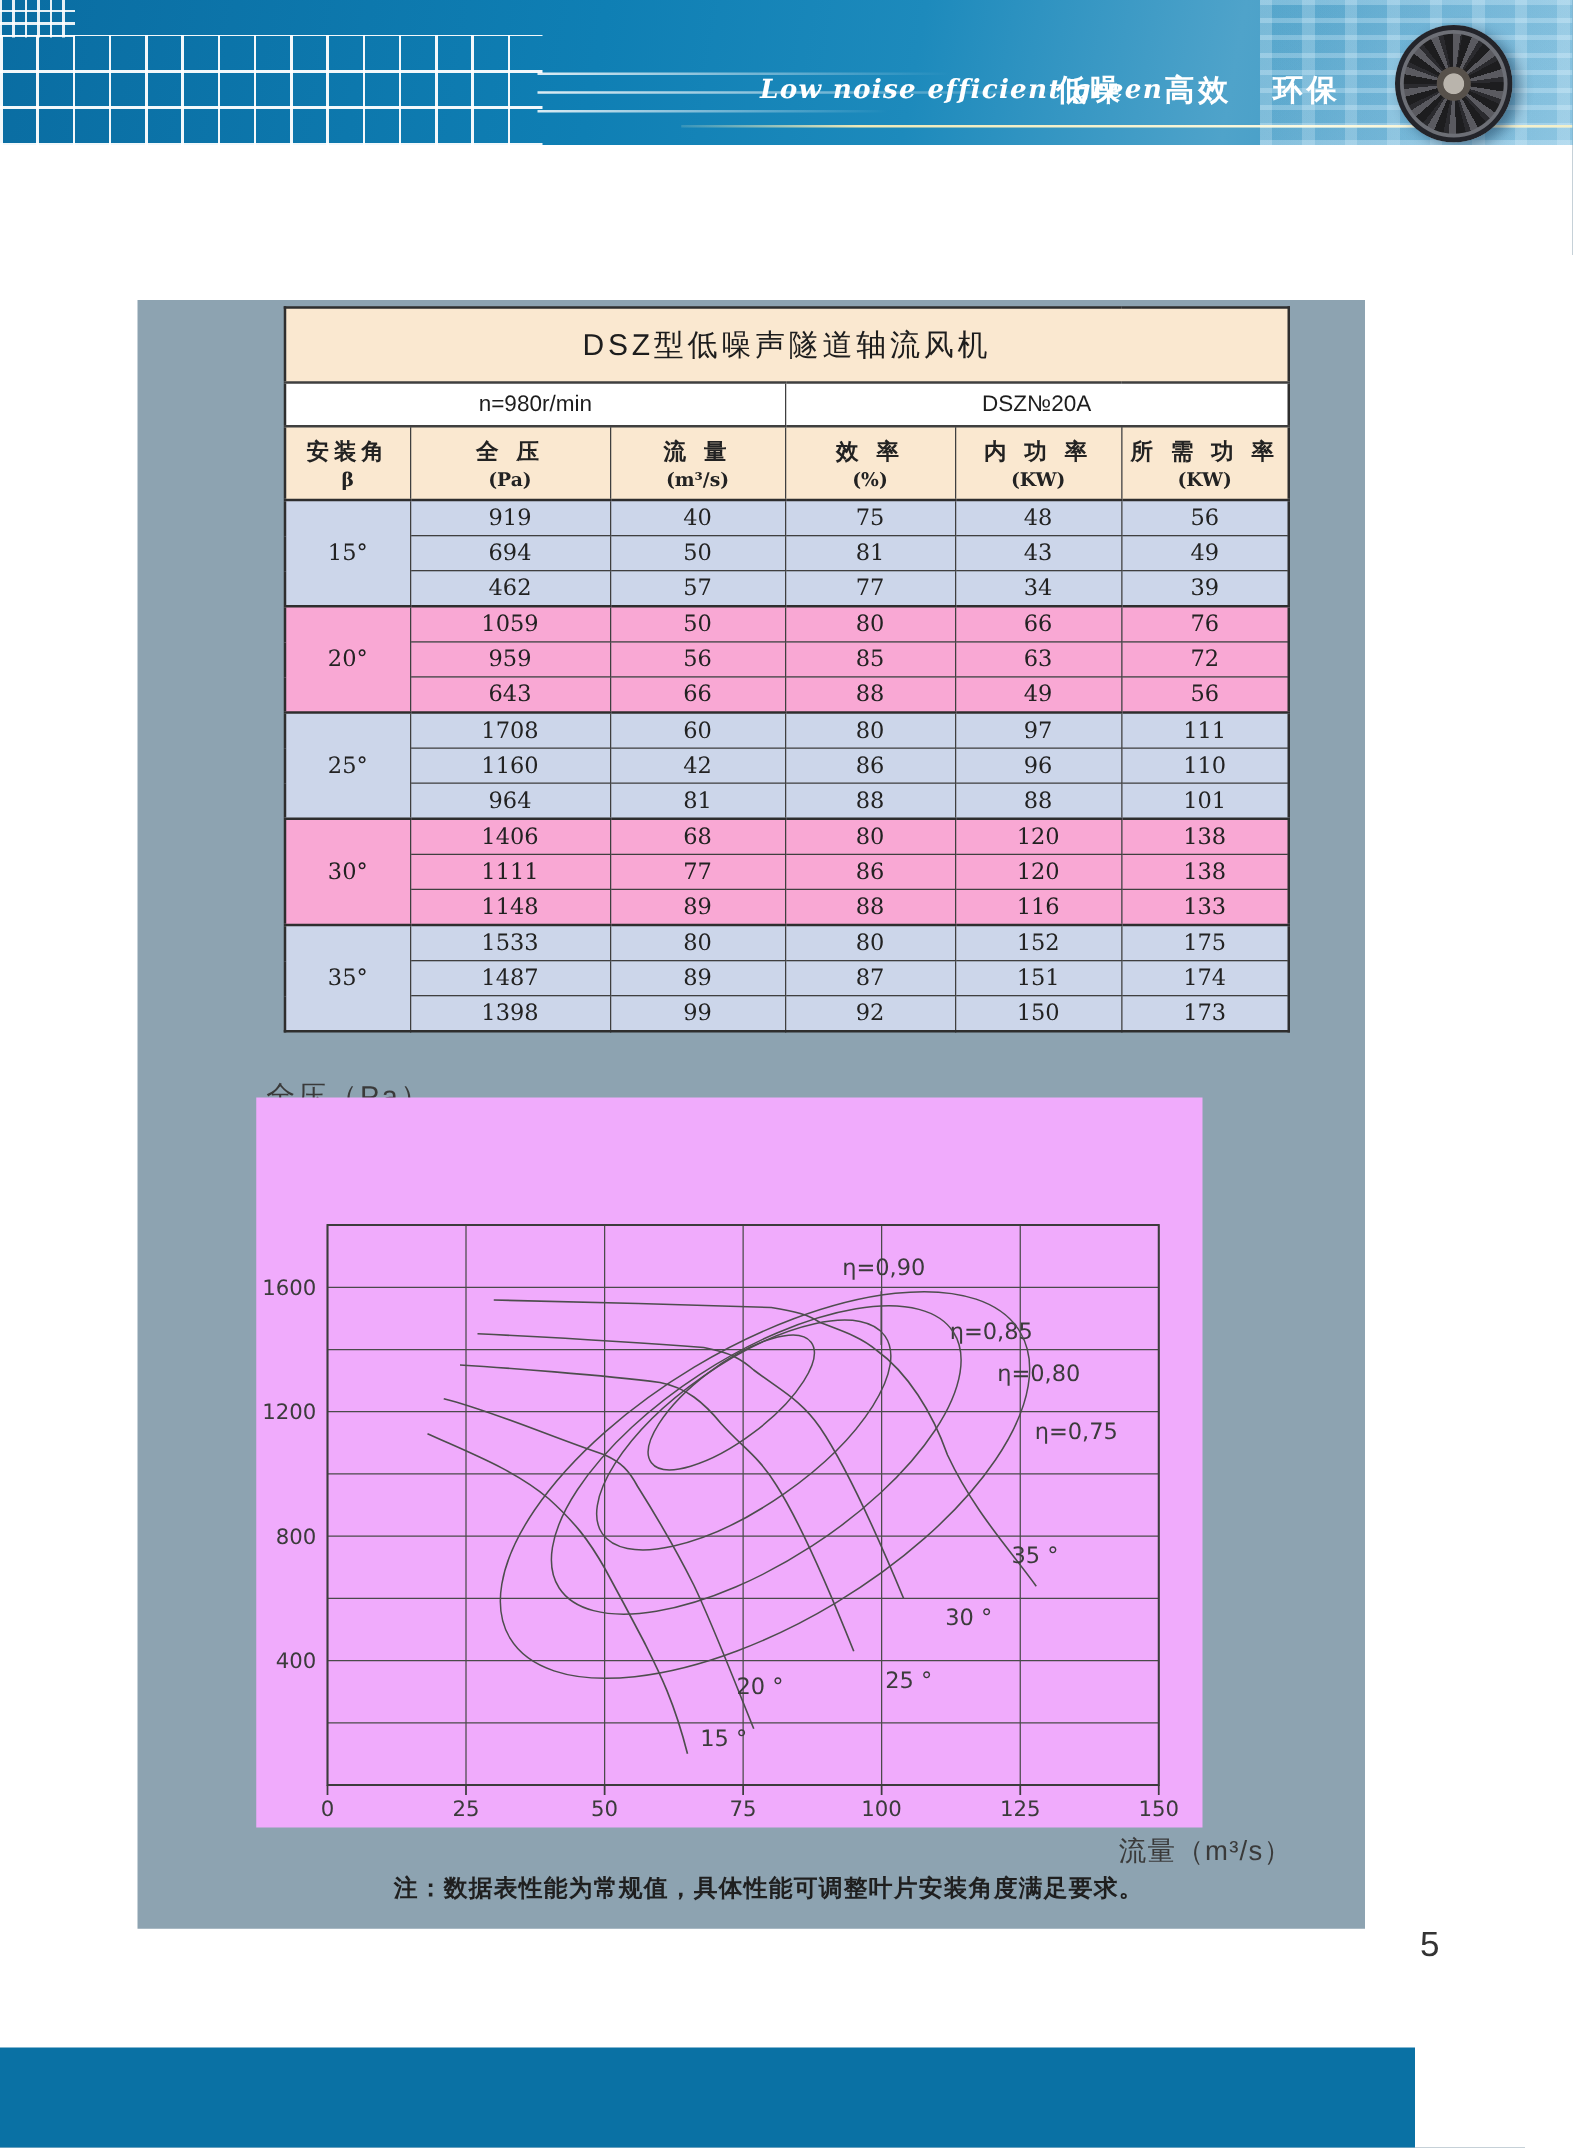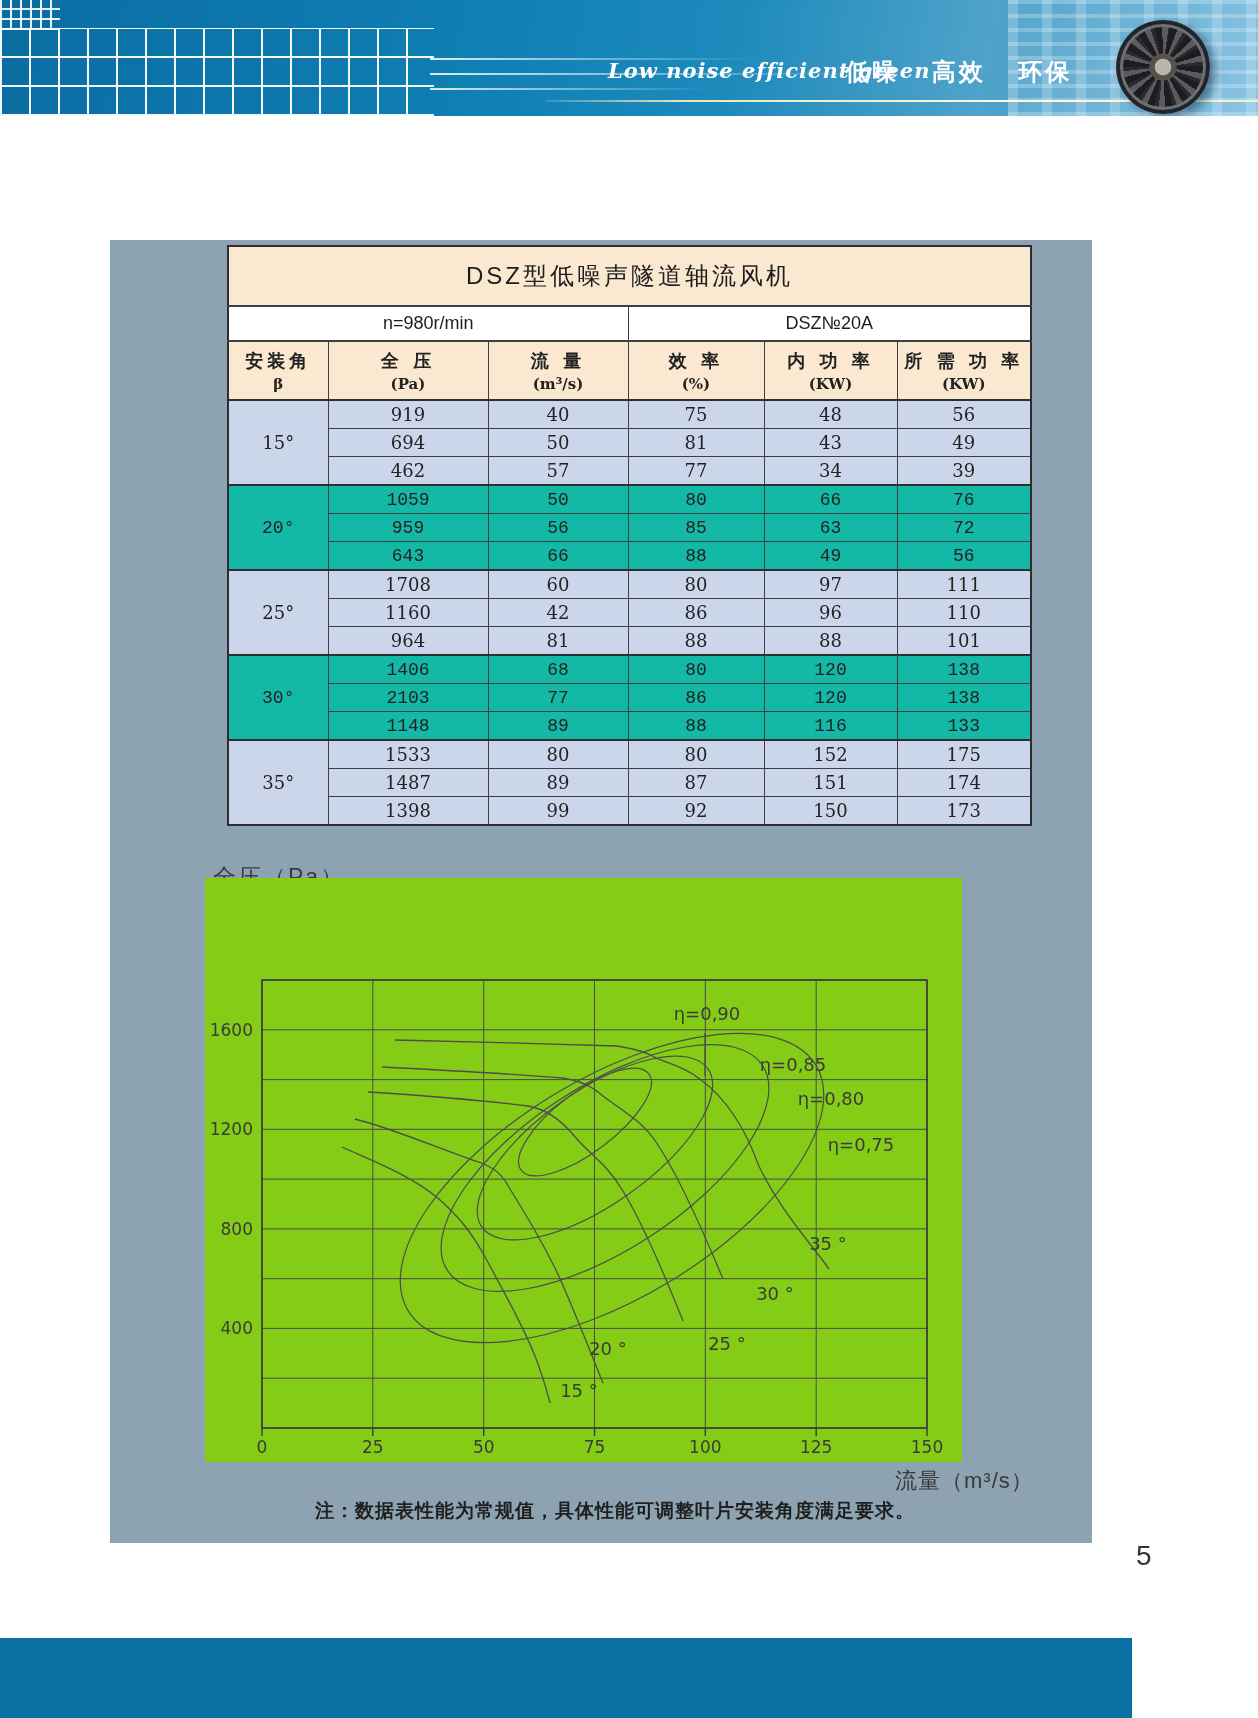--- a/index.html
+++ b/index.html
@@ -70,29 +70,29 @@
   }
   .spec-table .sub-row td{
     height:33px;background:#ffffff;font-family:"Liberation Sans",sans-serif;
     font-size:18px;color:#1d1d1d;border-top:2px solid #3f3f3f;border-bottom:2px solid #3f3f3f;margin-top:12px;
   }
   .spec-table .head-row th{height:57px;background:#fae8d0;font-weight:bold;font-size:18px;}
   .spec-table .head-row .colhead{letter-spacing:4px;}
   .spec-table .head-row .unit{font-size:15px;margin-top:2px;}
   .spec-table tbody td{height:27px;font-size:18px;}
   .spec-table tbody tr.blue td{background:#ccd6ea;}
-  .spec-table tbody tr.cream td{background:#14b8a6;font-family:Liberation Mono, monospace;}
+  .spec-table tbody tr.cream td{background:#f9a8d4;}
   .spec-table tbody tr.group-start td{border-top:2px solid #2e2e2e;}
   .spec-table{border:2px solid #2e2e2e;}
   .spec-table .angle{font-size:18px;}
   
   .chart-title{
     position:absolute;left:103px;top:602px;color:#3a3a3a;font-size:23px;letter-spacing:2px;font-weight:500;margin-top:20px;
   }
-  .chart-box{position:absolute;left:95px;top:638px;width:757px;height:584px;background:#84cc16;}
+  .chart-box{position:absolute;left:95px;top:638px;width:757px;height:584px;background:#f0abfc;}
   .chart-box svg{display:block;width:757px;height:584px;}
   .x-axis-title{
     position:absolute;left:785px;top:1226px;color:#3a3a3a;font-size:22px;letter-spacing:1px;font-weight:500;
   }
   .note{
     position:absolute;left:205px;top:1258px;color:#1f1f1f;font-size:19px;font-weight:bold;letter-spacing:1px;
   }
   
   .page-number{position:absolute;left:1136px;top:1540px;font-size:28px;color:#333;}
   .footer-bar{position:absolute;left:0;top:1638px;width:1132px;height:80px;background:#0a71a4;}
@@ -232,21 +232,21 @@
         </tr>
         <tr class="cream group-start">
           <td rowspan="3" class="angle">30°</td>
           <td>1406</td>
           <td>68</td>
           <td>80</td>
           <td>120</td>
           <td>138</td>
         </tr>
         <tr class="cream">
-          <td>2103</td>
+          <td>1111</td>
           <td>77</td>
           <td>86</td>
           <td>120</td>
           <td>138</td>
         </tr>
         <tr class="cream">
           <td>1148</td>
           <td>89</td>
           <td>88</td>
           <td>116</td>

